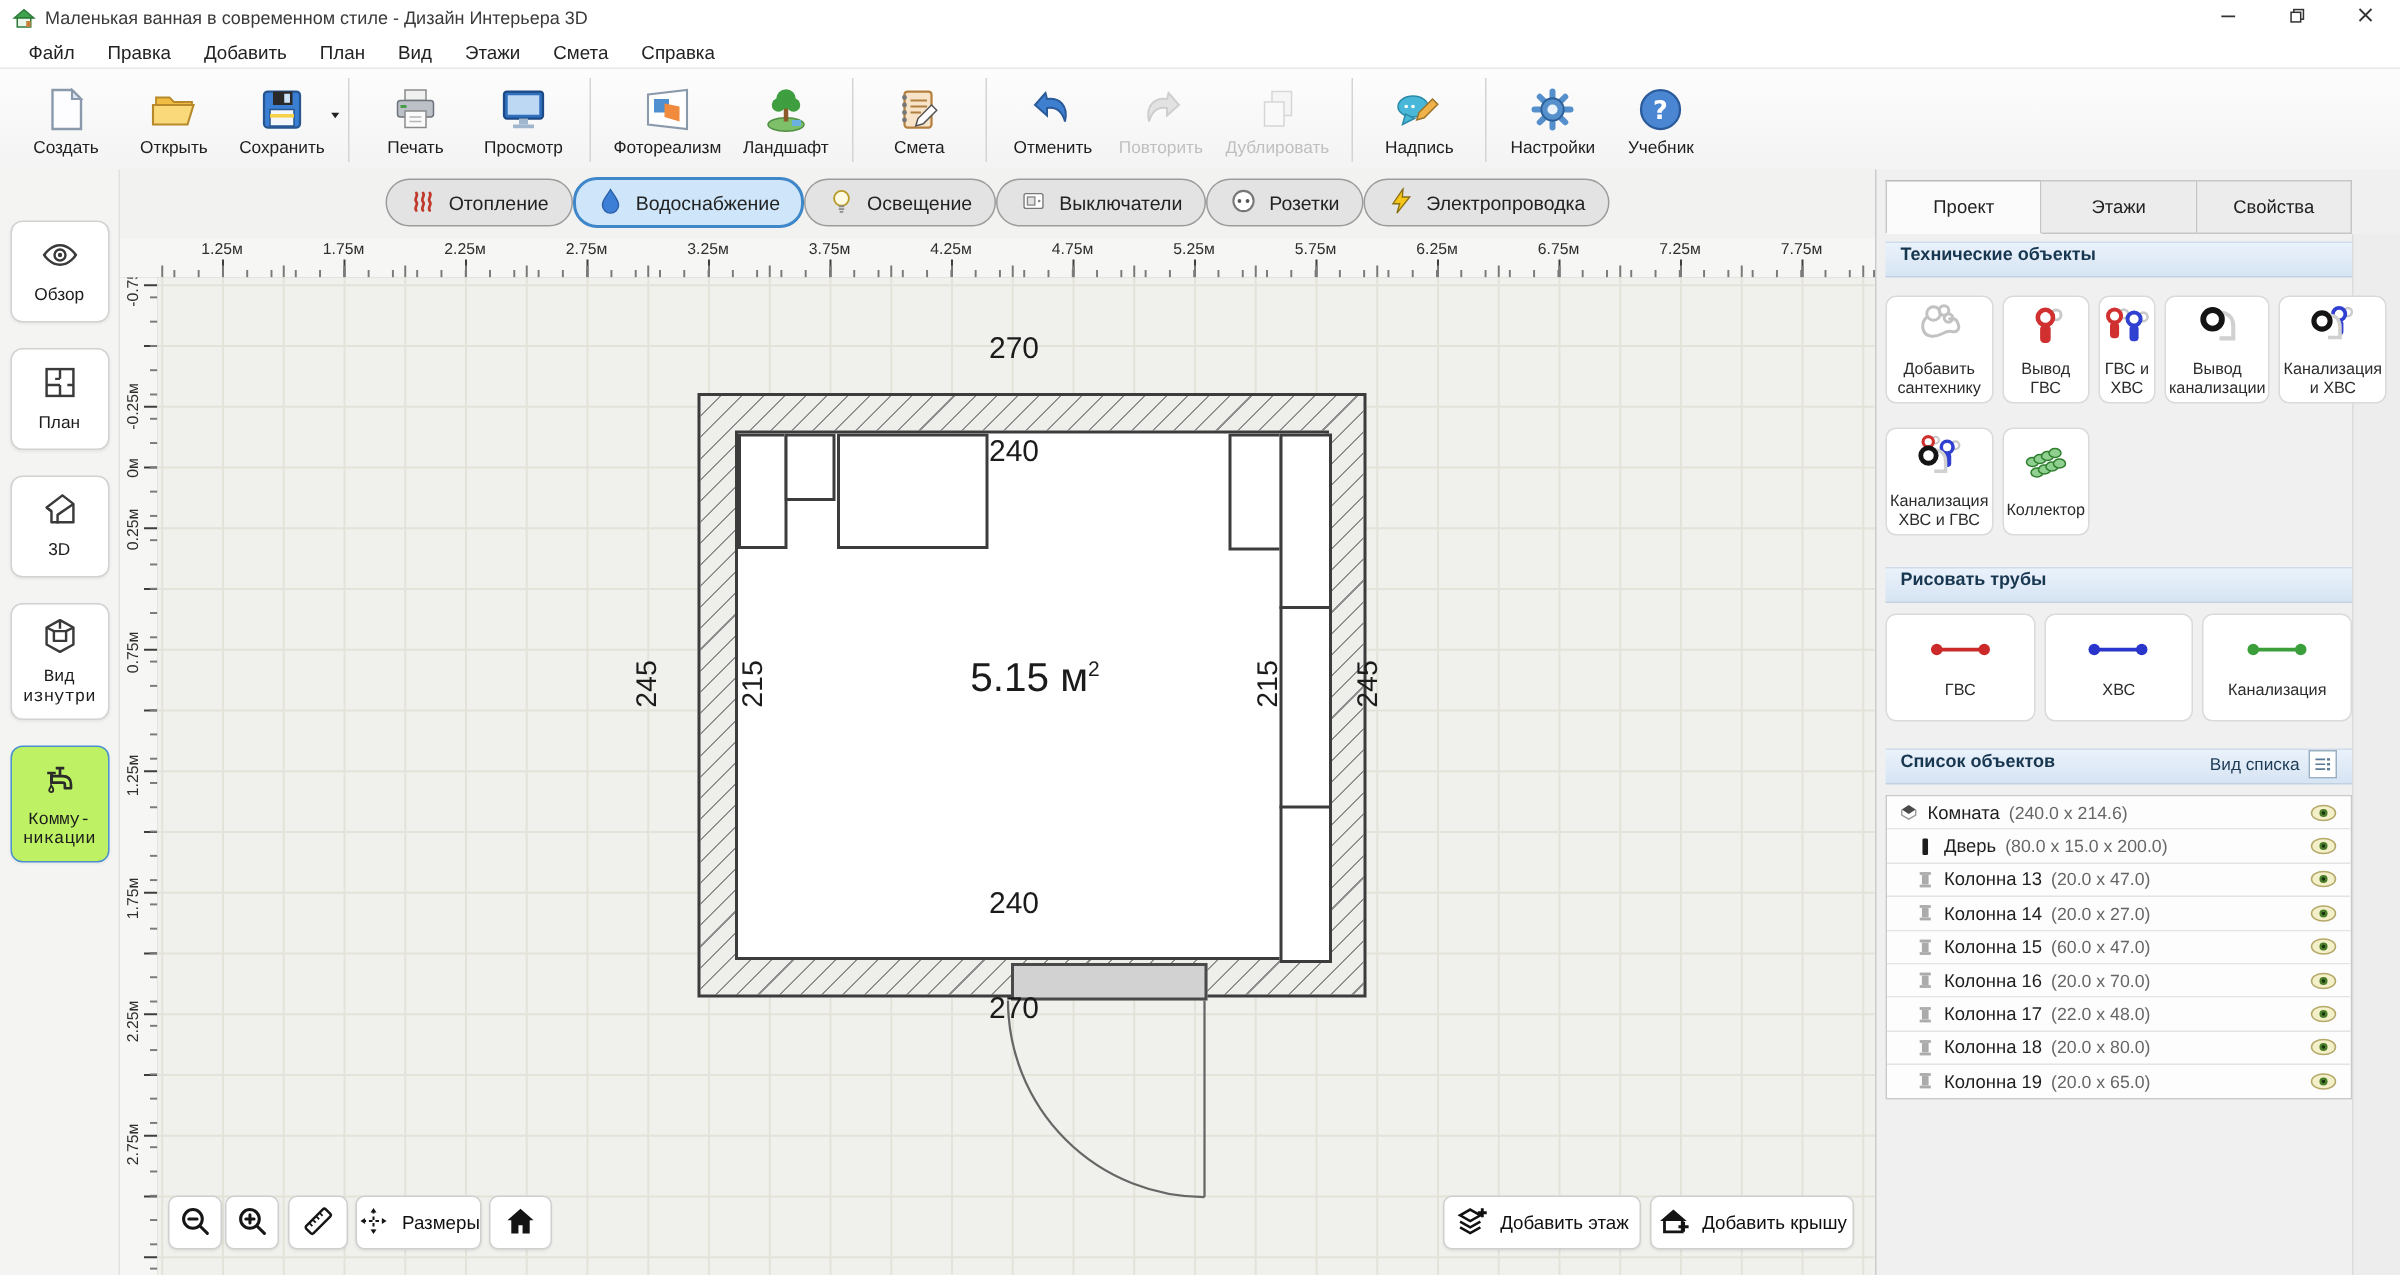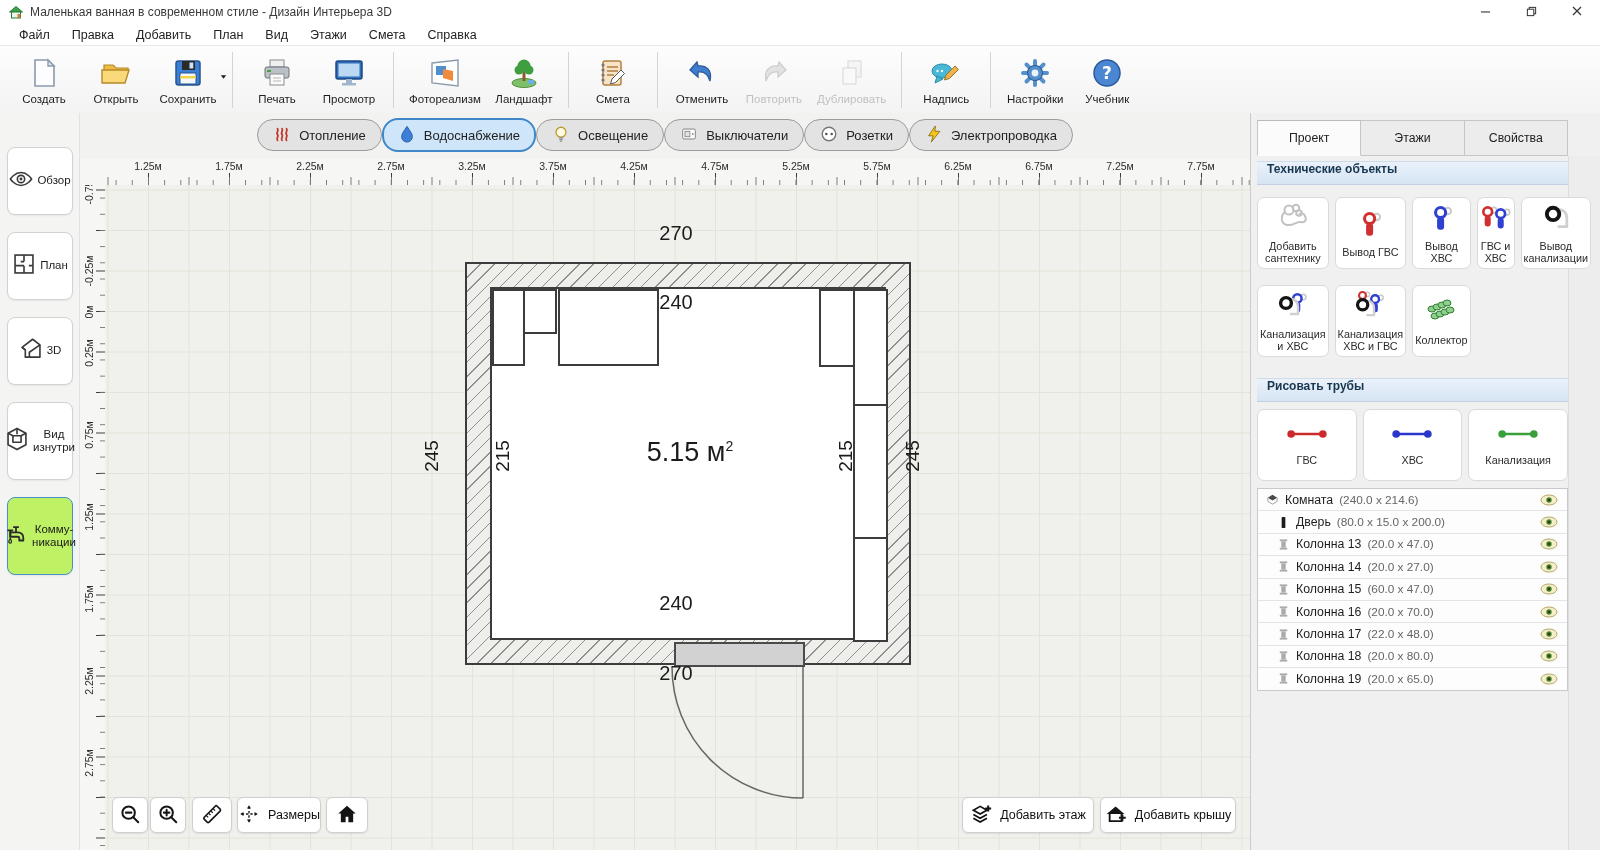--- a/index.html
+++ b/index.html
@@ -23,23 +23,23 @@
   .tool-btn .t-ico svg{width:32px;height:32px;}
   .tool-btn .t-lab{font-size:11.5px;margin-top:3px;color:#1d1d1d;white-space:nowrap;}
   .tool-btn.disabled{opacity:.5;filter:grayscale(1);}
   .tool-btn.disabled .t-lab{color:#8a8a8a;}
   .tb-drop{position:absolute;right:-7px;top:22px;width:12px;height:14px;display:flex;align-items:center;}
   .tb-sep{width:1px;height:56px;background:#d4d4d4;margin:0 8px;flex:none;}
   
   .left-rail{position:absolute;left:0;top:113px;width:80px;bottom:0;background:#f4f4f3;border-right:1px solid #e2e2e2;
              display:flex;flex-direction:column;align-items:center;padding-top:34px;gap:17px;box-sizing:border-box;}
   .rail-btn{width:64px;min-height:66px;background:#fff;border:1px solid #d2d2d2;border-radius:8px;
-            display:flex;align-items:center;justify-content:center;gap:3px;
+            display:flex;flex-direction:column;align-items:center;justify-content:center;gap:3px;
             box-shadow:0 1px 2px rgba(0,0,0,.06);}
-  .rail-btn.tall{min-height:76px;}
+  .rail-btn.tall{min-height:76px;font-family:Liberation Mono, monospace;}
   .rail-btn.active{background:#bef264;border:1.5px solid #4a90d0;}
   .rail-btn svg{width:26px;height:26px;}
   .rail-lab{font-size:11.5px;color:#1c1c1c;text-align:center;line-height:1.15;white-space:pre-line;}
   
   .canvas-col{position:absolute;left:80px;top:113px;right:350px;bottom:0;background:#f2f2f0;}
   .mode-tabs{position:absolute;left:0;right:0;top:5px;height:34px;display:flex;justify-content:center;align-items:center;}
   .pill{display:flex;align-items:center;gap:8px;height:30px;padding:0 15px;border-radius:16px;
         background:#e3e3e3;border:1px solid #9c9c9c;font-size:13px;color:#222;}
   .pill svg{width:18px;height:18px;}
   .pill.active{background:#cfe6fa;border:2px solid #3f87c9;padding:0 14px;}
@@ -550,30 +550,20 @@
                 <g transform="translate(9,4) scale(1.1)">
                   <circle cx="12.5" cy="4.5" r="3" fill="#fff" stroke="#c9c9c9" stroke-width="1.8"></circle>
                   <circle cx="6" cy="6" r="4.6" fill="#fff" stroke="#d03030" stroke-width="2.8"></circle>
                   <rect x="2.8" y="10.5" width="6.4" height="11" rx="2.6" fill="#d03030"></rect>
                 </g>
               </svg></span>
             <span class="tech-lab">Вывод ГВС</span>
           </div>
           <div class="tech-btn">
             <span><svg viewBox="0 0 32 32">
-                <g transform="translate(9,4) scale(1.1)">
-                  <circle cx="12.5" cy="4.5" r="3" fill="#fff" stroke="#c9c9c9" stroke-width="1.8"></circle>
-                  <circle cx="6" cy="6" r="4.6" fill="#fff" stroke="#3040d0" stroke-width="2.8"></circle>
-                  <rect x="2.8" y="10.5" width="6.4" height="11" rx="2.6" fill="#3040d0"></rect>
-                </g>
-              </svg></span>
-            <span class="tech-lab">Вывод ХВС</span>
-          </div>
-          <div class="tech-btn">
-            <span><svg viewBox="0 0 32 32">
                 <g transform="translate(2,4) scale(0.95)">
                   <circle cx="12.5" cy="4.5" r="3" fill="#fff" stroke="#c9c9c9" stroke-width="1.8"></circle>
                   <circle cx="6" cy="6" r="4.6" fill="#fff" stroke="#d03030" stroke-width="2.8"></circle>
                   <rect x="2.8" y="10.5" width="6.4" height="11" rx="2.6" fill="#d03030"></rect>
                 </g>
                 <g transform="translate(15,6) scale(0.95)">
                   <circle cx="12.5" cy="4.5" r="3" fill="#fff" stroke="#c9c9c9" stroke-width="1.8"></circle>
                   <circle cx="6" cy="6" r="4.6" fill="#fff" stroke="#3040d0" stroke-width="2.8"></circle>
                   <rect x="2.8" y="10.5" width="6.4" height="11" rx="2.6" fill="#3040d0"></rect>
                 </g>
@@ -660,20 +650,34 @@
           </div>
           <div class="pipe-btn">
             <span><svg viewBox="0 0 60 24">
                 <line x1="11" y1="12" x2="49" y2="12" stroke="#3a9e3a" stroke-width="3"></line>
                 <circle cx="11" cy="12" r="4.6" fill="#3a9e3a"></circle>
                 <circle cx="49" cy="12" r="4.6" fill="#3a9e3a"></circle>
               </svg></span>
             <span class="tech-lab">Канализация</span>
           </div>
         </div>
+      <div class="sec-h objects">
+        <span>Список объектов</span>
+        <span class="view-wrap">
+          <span>Вид списка</span>
+          <span class="view-ico" id="icoViewList">
+              <svg viewBox="0 0 16 16" width="13" height="13">
+                <path d="M2 4h8M2 8h8M2 12h8" stroke="#5a7a96" stroke-width="1.4"></path>
+                <rect x="11.5" y="3" width="2.5" height="2" fill="#5a7a96"></rect>
+                <rect x="11.5" y="7" width="2.5" height="2" fill="#5a7a96"></rect>
+                <rect x="11.5" y="11" width="2.5" height="2" fill="#5a7a96"></rect>
+              </svg>
+            </span>
+        </span>
+      </div>
       <div class="obj-list" id="objList">
           <div class="list-row" style="padding-left:8px">
             <span class="row-ico">
               <svg viewBox="0 0 14 14" width="13" height="13">
                 <path d="M2 5l5-3.2L12 5 7 8.2z" fill="#4a4a4a"></path>
                 <path d="M2 5v4l5 3 5-3V5" fill="none" stroke="#9a9a9a"></path>
               </svg>
             </span>
             <span>Комната</span>
             <span class="row-dims">(240.0 x 214.6)</span>

